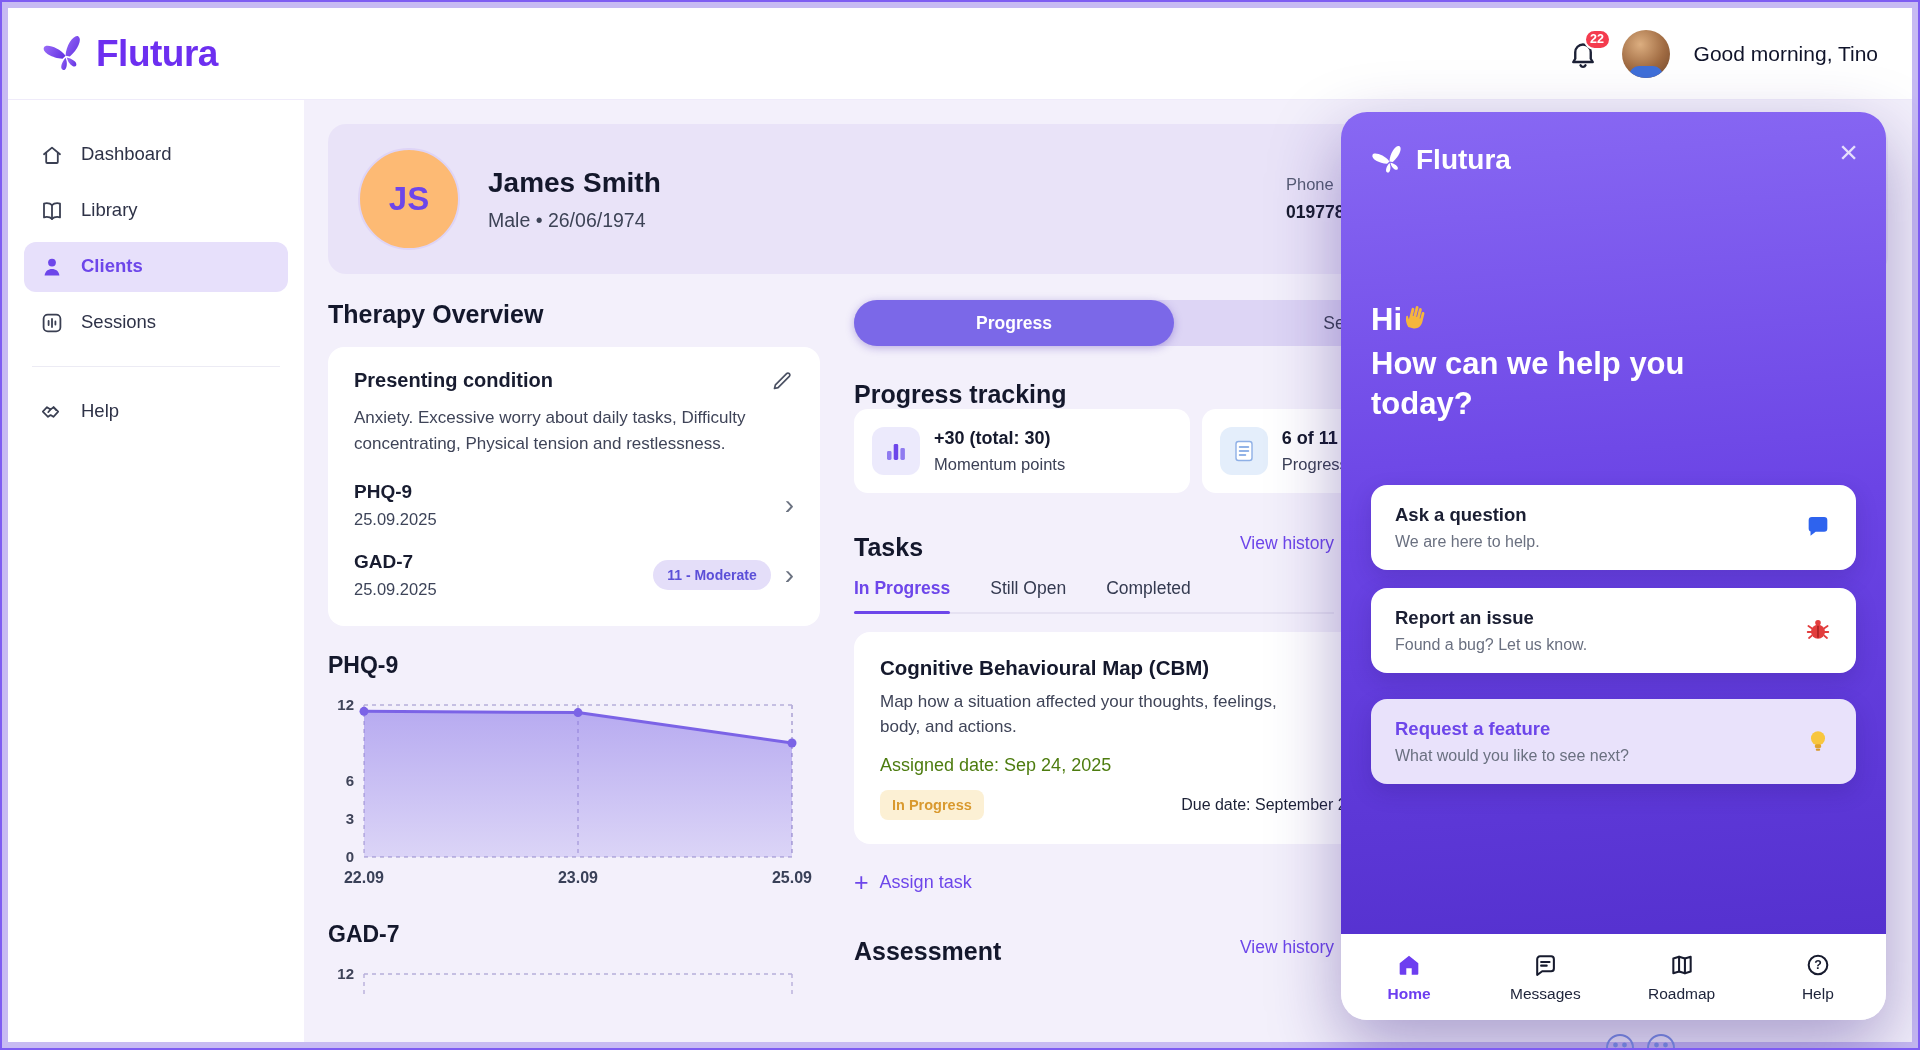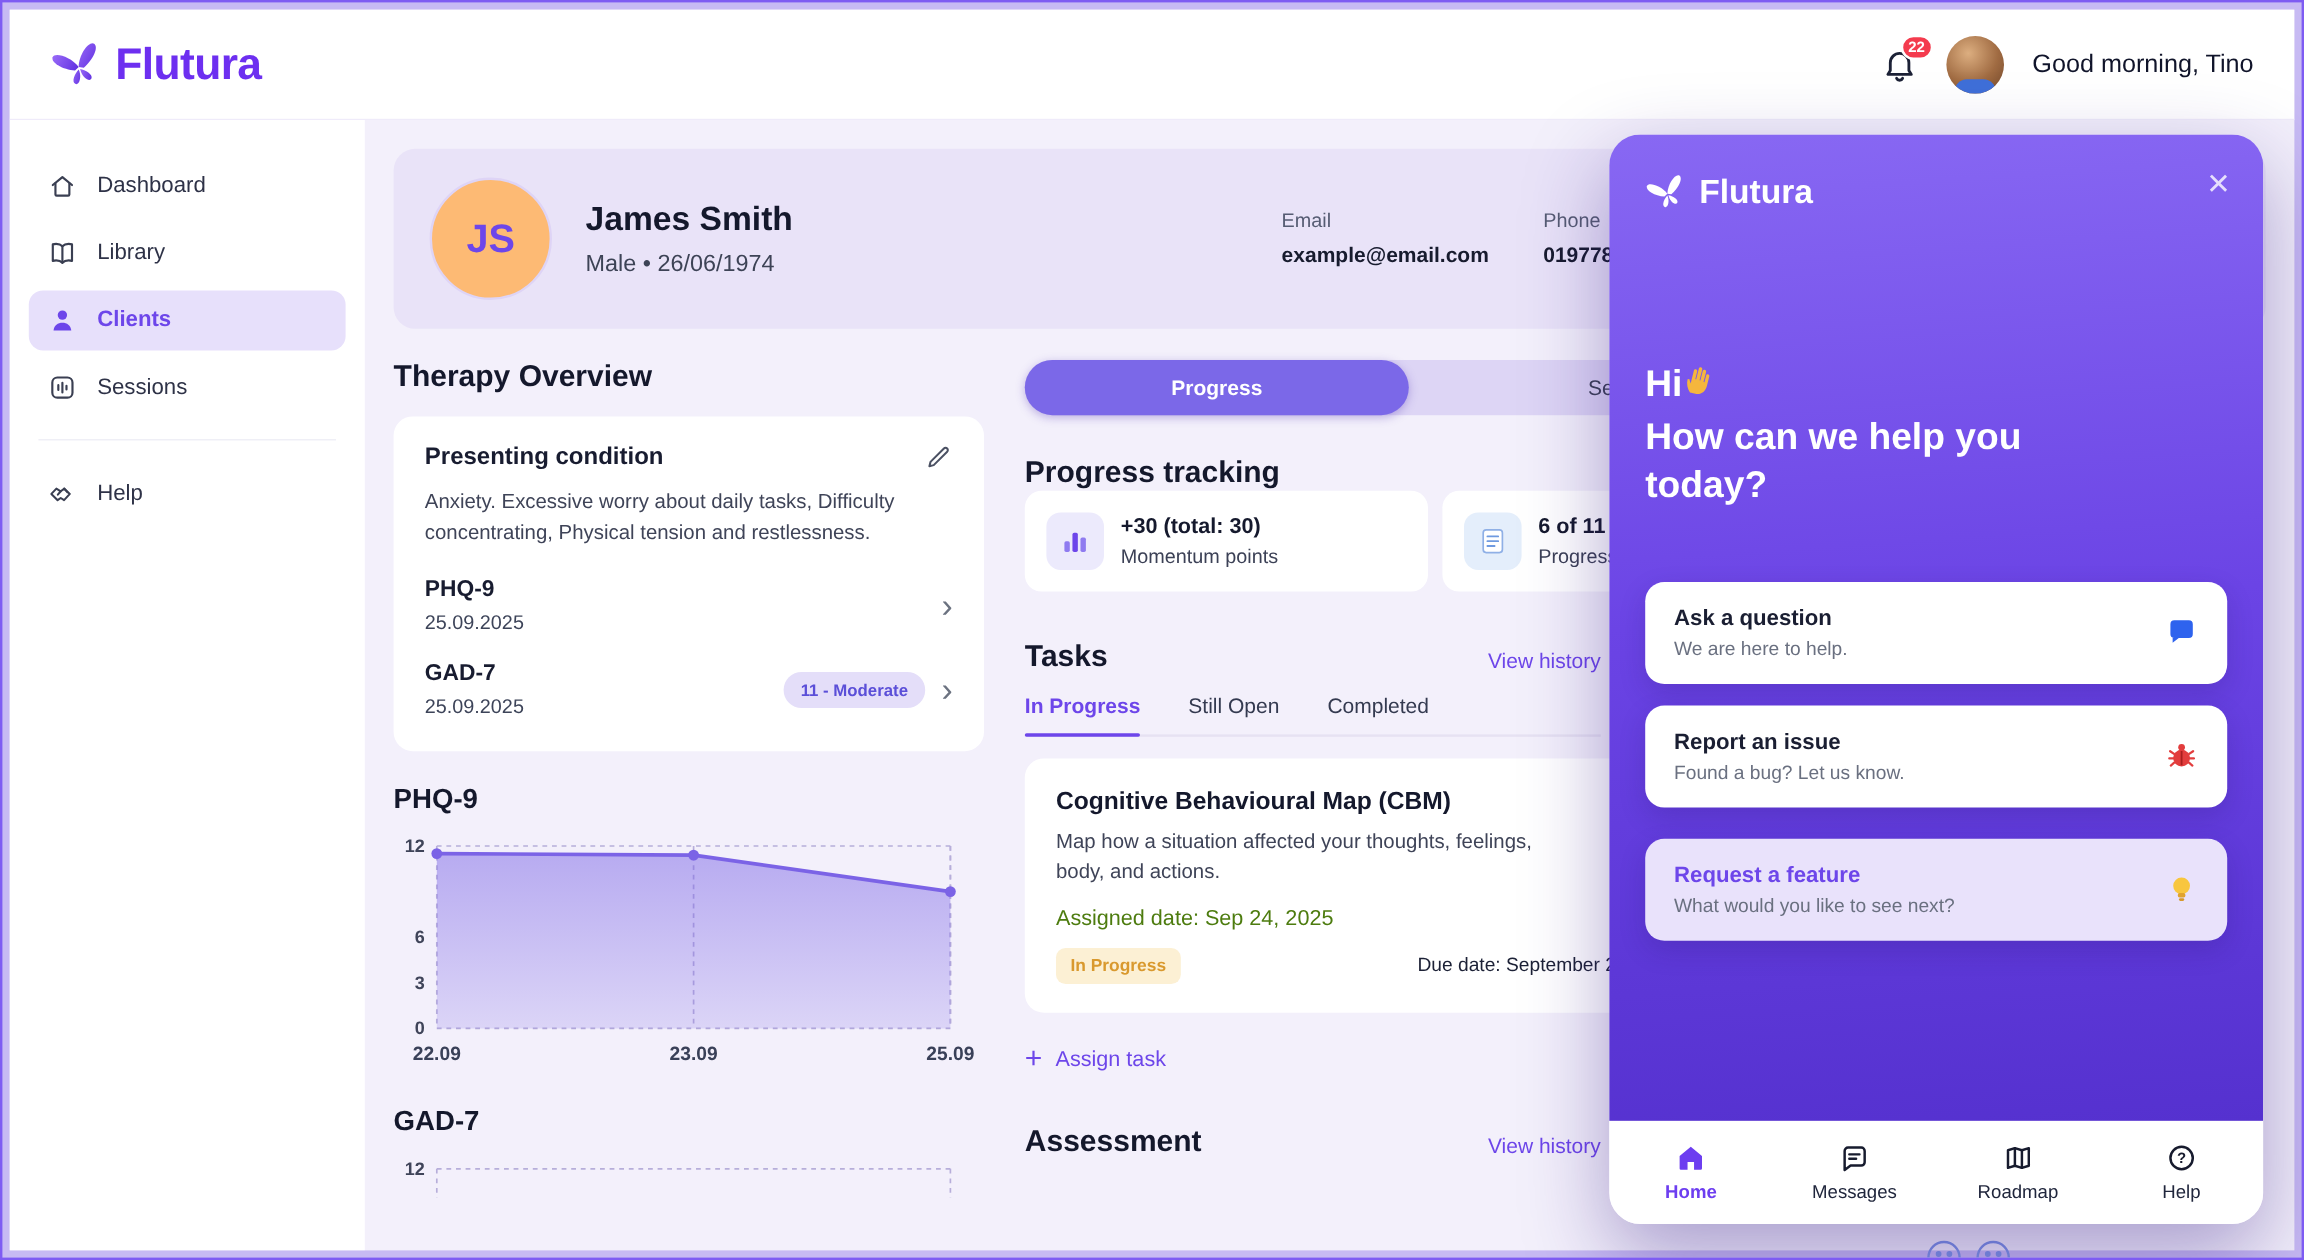--- a/index.html
+++ b/index.html
@@ -38,21 +38,21 @@
   .pc-lab{font-size:16.5px;color:#565c73;margin-bottom:8px}
   .pc-val{font-size:17.5px;font-weight:700;color:#171b2e}
 
   
   .cols{display:flex;gap:34px;margin-top:26px;align-items:flex-start}
   .leftcol{flex:0 0 492px;width:492px}
   .rightcol{flex:0 0 640px;width:640px}
   .h2{font-size:25px;font-weight:800;color:#14182c}
 
   .cond-card{background:#fff;border-radius:16px;padding:22px 26px 16px;margin-top:18px}
-  .cond-head{display:flex;justify-content:space-between;align-items:center}
+  .cond-head{display:flex;justify-content:space-between;}
   .cond-title{font-size:20px;font-weight:700;color:#181c30}
   .cond-text{font-size:17px;color:#3f4458;line-height:1.5;margin:12px 0 14px;max-width:430px}
   .arow{display:flex;align-items:center;padding:11px 0}
   .arow .nm{font-size:19px;font-weight:700;color:#181c30}
   .arow .dt{font-size:16.5px;color:#3d4459;margin-top:7px}
   .arow .rgt{margin-left:auto;display:flex;align-items:center;gap:14px}
   .pill-badge{background:#e4def9;color:#5b4fd8;font-size:14px;font-weight:600;padding:7px 14px;border-radius:999px;white-space:nowrap}
   .chev{font-size:28px;color:#6b7280;line-height:1;cursor:pointer}
   .h3{font-size:23px;font-weight:800;color:#14182c;margin:26px 0 10px}
   .chartbox{width:480px}
@@ -63,21 +63,21 @@
   .seg{flex:1;display:flex;align-items:center;justify-content:center;font-size:17.5px;color:#3c4156;border-radius:999px;cursor:pointer}
   .seg.active{background:#7b68e8;color:#fff;font-weight:600;box-shadow:0 2px 8px rgba(80,50,180,.35)}
   .trackingh{margin-top:34px}
   .stats{display:flex;gap:12px;}
   .stat{background:#fff;border-radius:14px;padding:18px;display:flex;align-items:center;gap:14px}
   .stat.s1{width:345px}.stat.s2{width:300px}
   .stat-ic{width:48px;height:48px;border-radius:12px;display:flex;align-items:center;justify-content:center;flex:0 0 48px}
   .ic-bars{background:#eceafc}.ic-note{background:#e4eefb}
   .stat .v{font-size:18px;font-weight:800;color:#15192d}
   .stat .l{font-size:16.5px;color:#3c4156;margin-top:6px}
-  .row-head{width:480px;display:flex;align-items:flex-end;justify-content:space-between;margin-top:40px}
+  .row-head{width:480px;display:flex;align-items:flex-start;justify-content:space-between;margin-top:40px}
   .link{color:#6d46ea;font-size:17.5px;font-weight:500;cursor:pointer}
   .tabs{width:480px;display:flex;gap:40px;border-bottom:2px solid #e6e2f2;margin-top:16px}
   .tab{padding-bottom:13px;font-size:17.5px;color:#343a50;position:relative;cursor:pointer}
   .tab.active{color:#6d46ea;font-weight:700}
   .tab.active::after{content:"";position:absolute;left:0;right:0;bottom:-2px;height:3px;background:#6d46ea;border-radius:2px}
   .task-card{width:572px;background:#fff;border-radius:16px;padding:24px 26px;margin-top:18px}
   .task-title{font-size:20.5px;font-weight:800;color:#14182c}
   .task-desc{font-size:17px;color:#3f4458;line-height:1.45;margin-top:10px;max-width:420px}
   .task-assigned{font-size:18px;color:#4d7c0f;margin-top:16px}
   .task-foot{display:flex;align-items:center;justify-content:space-between;margin-top:14px}
@@ -185,24 +185,20 @@
         </div>
       </aside>
 
       <main class="main">
 
         <section class="patient">
           <div class="pinit">JS</div>
           <div>
             <div class="pname">James Smith</div>
             <div class="pdetail">Male • 26/06/1974</div>
-          </div>
-          <div class="pc-col pc-email">
-            <div class="pc-lab">Email</div>
-            <div class="pc-val">example@email.com</div>
           </div>
           <div class="pc-col pc-phone">
             <div class="pc-lab">Phone</div>
             <div class="pc-val">019778</div>
           </div>
         </section>
 
         <div class="cols">
 
           <div class="leftcol">

